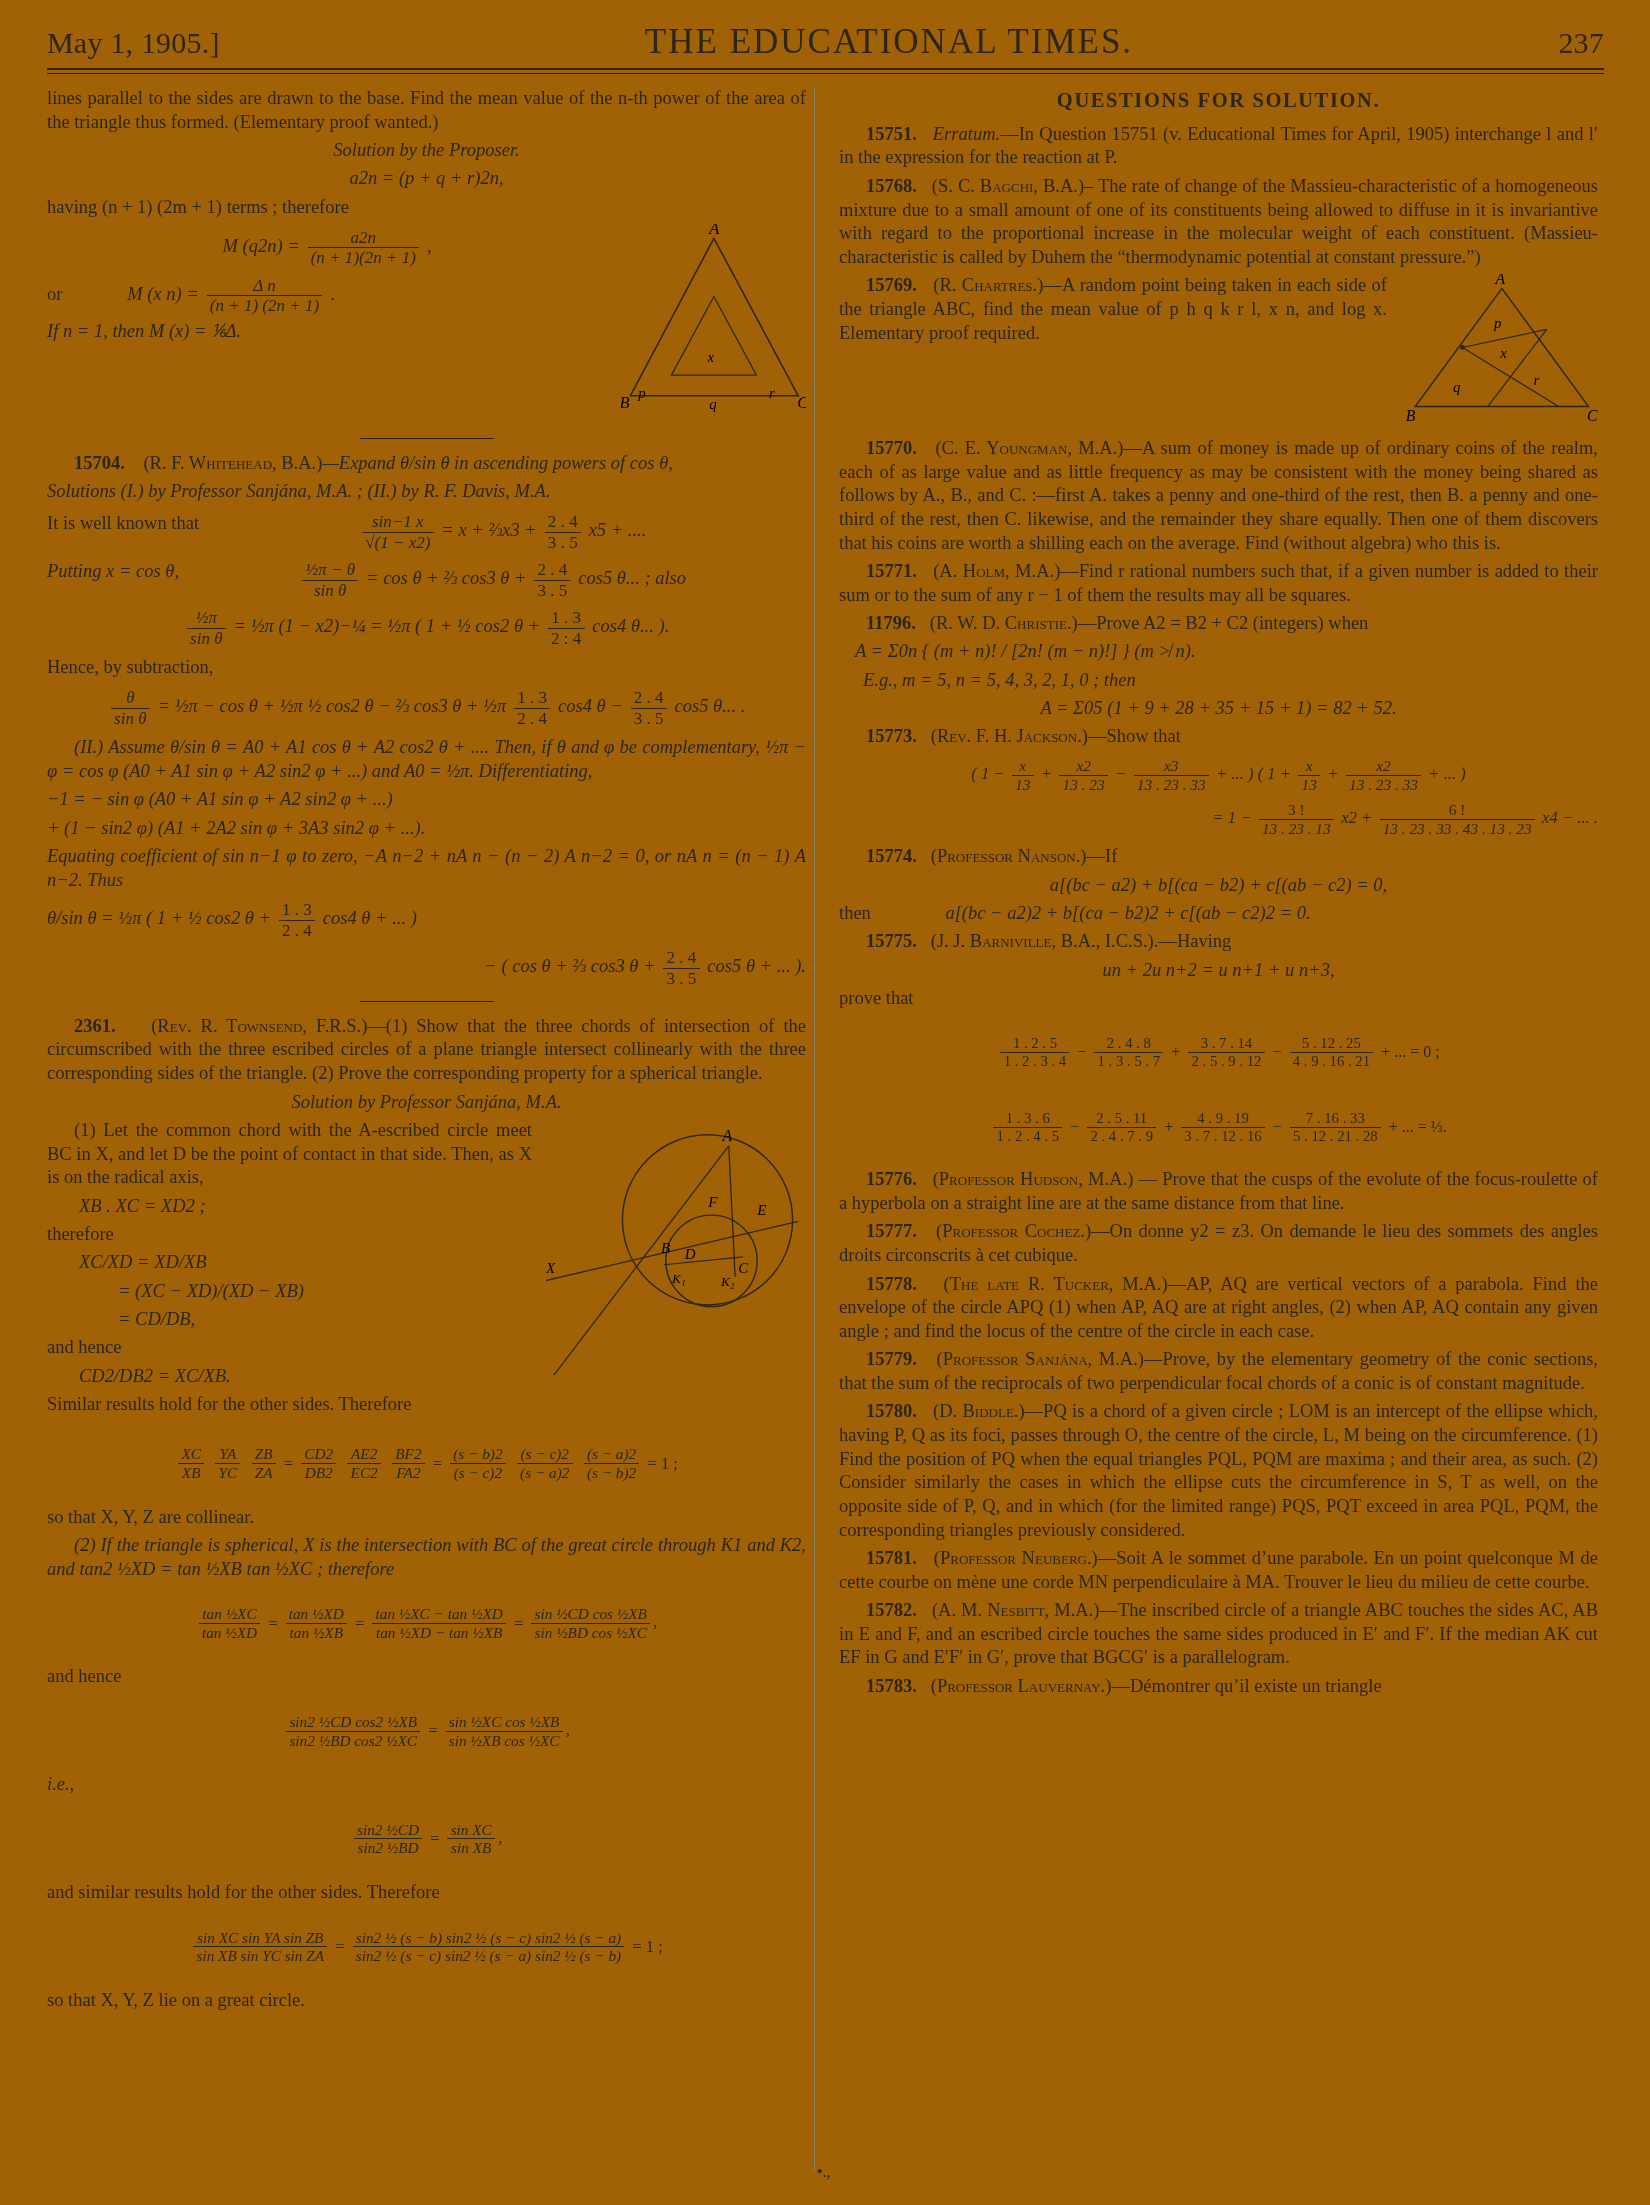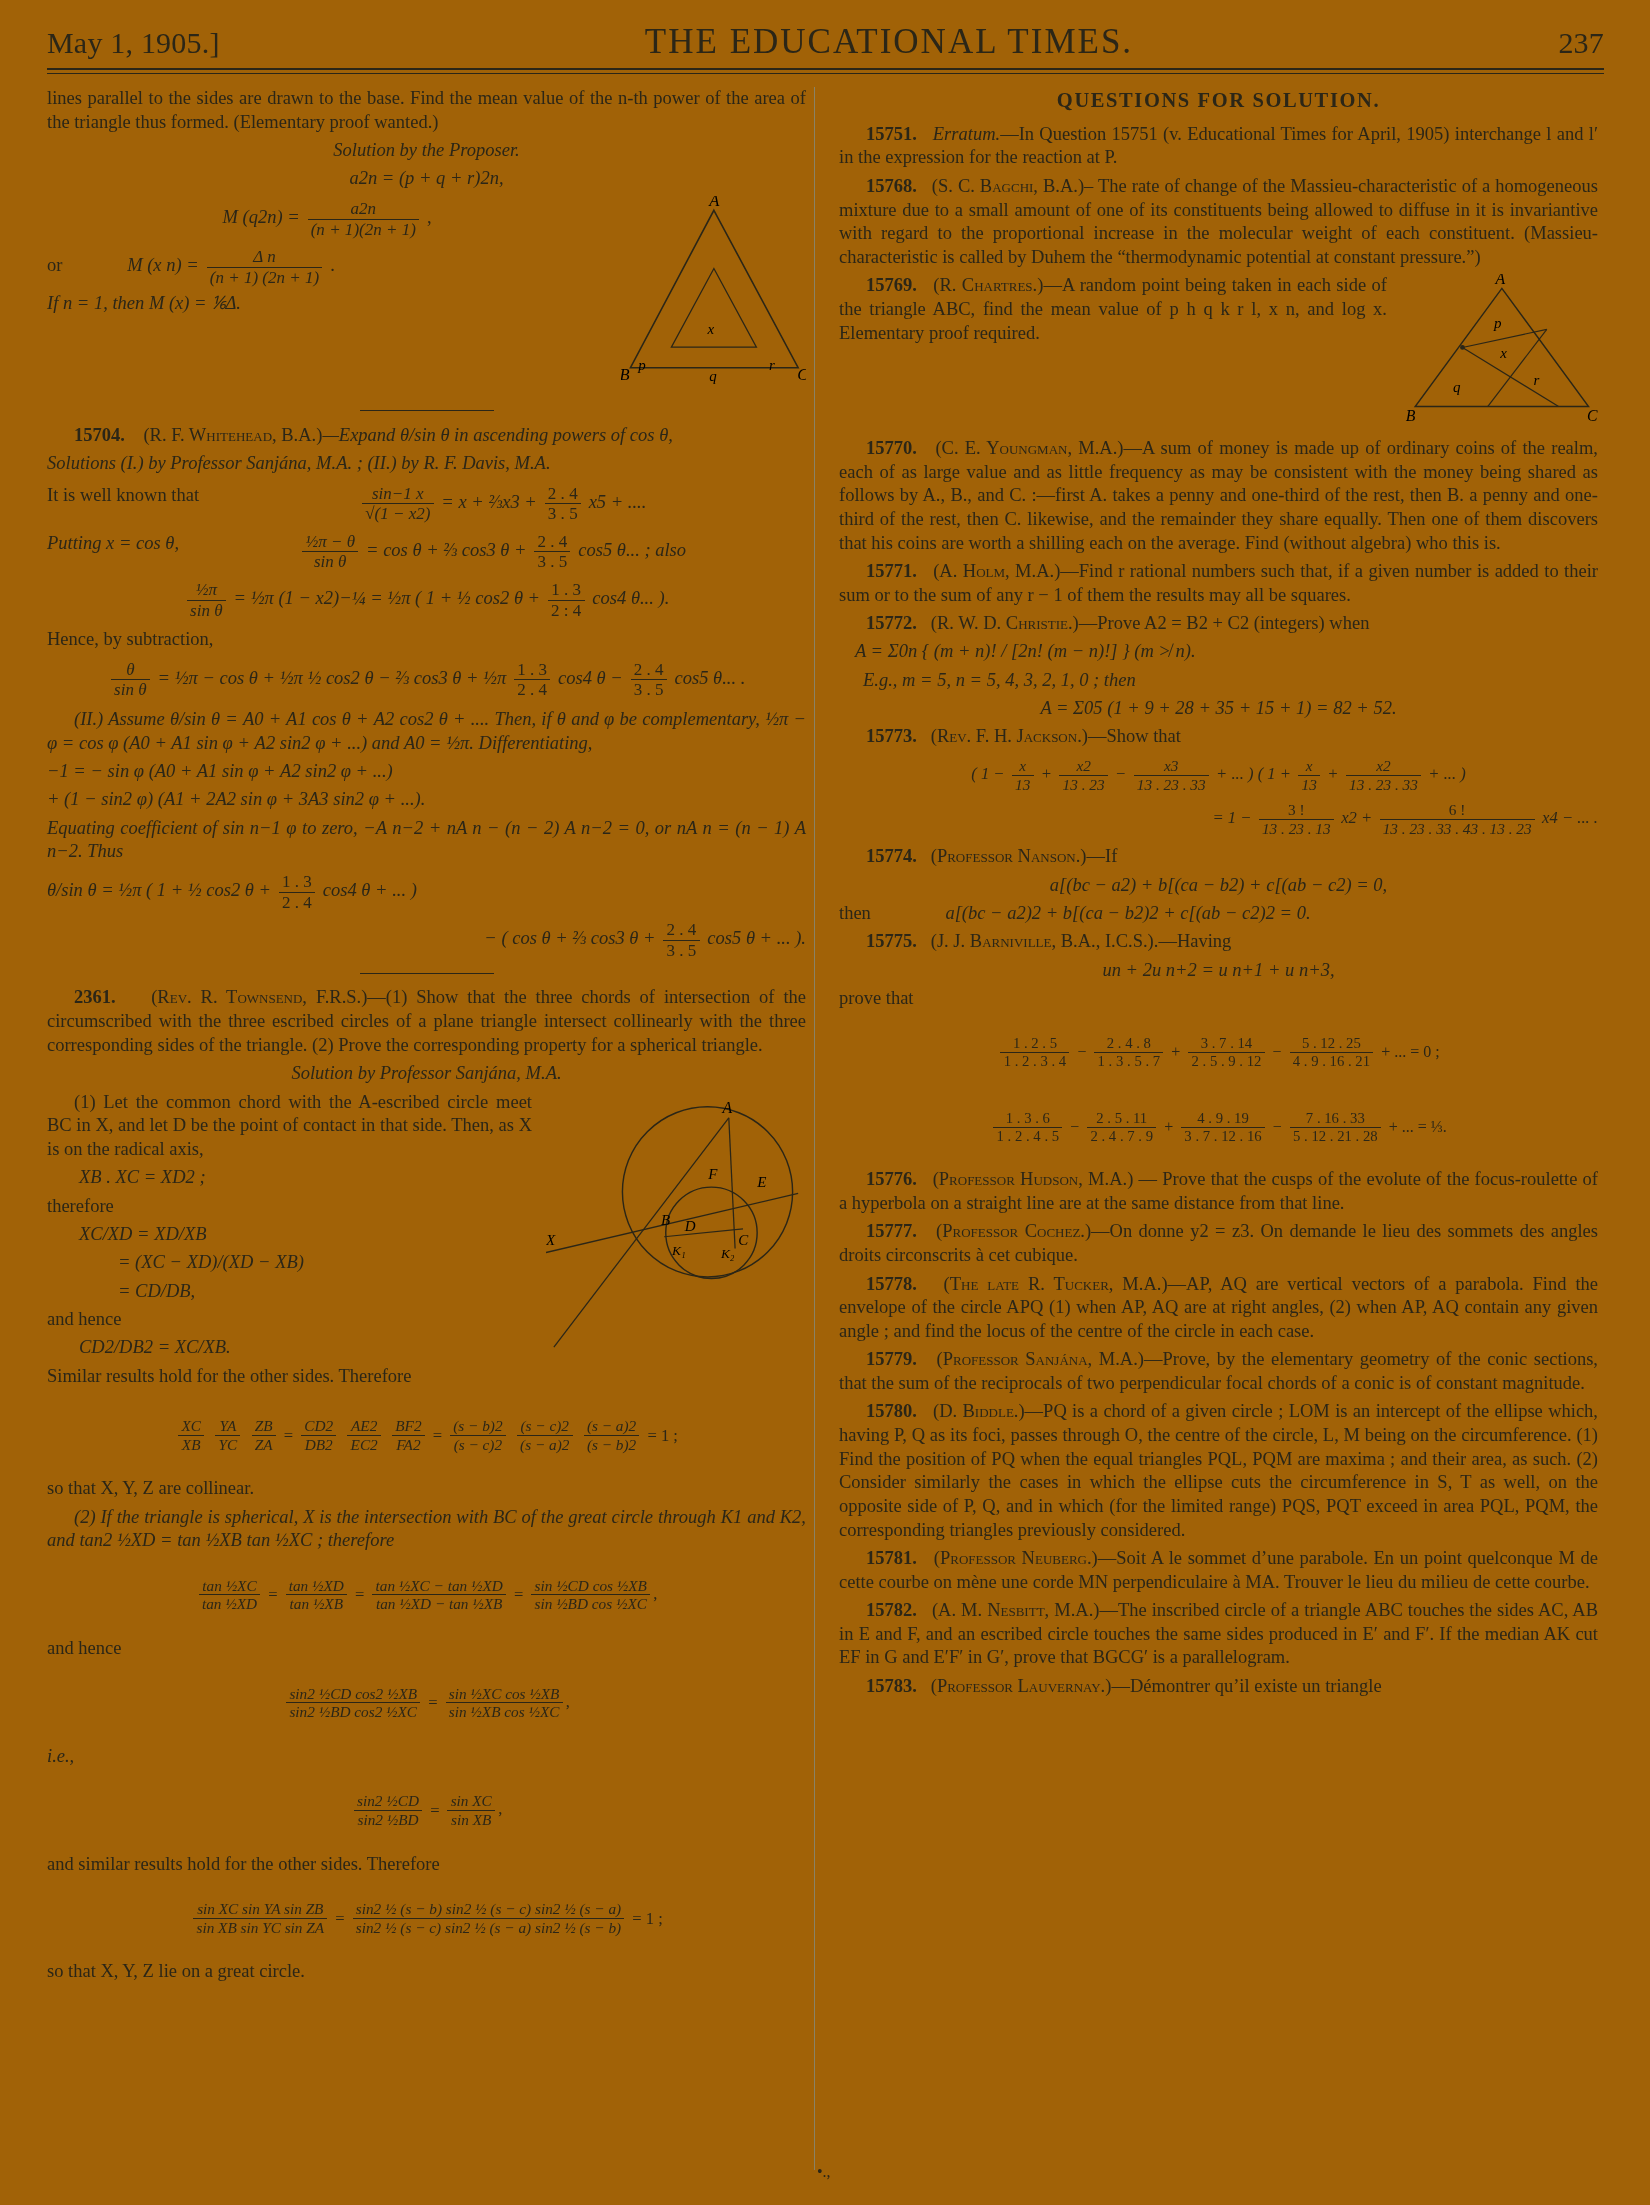--- a/index.html
+++ b/index.html
@@ -119,20 +119,21 @@
   <div class="cols">
 
     <div class="col left">
 
       <p class="noind">lines parallel to the sides are drawn to the base.  Find the mean value of the n-th power of the area of the triangle thus formed.  (Elementary proof wanted.)</p>
 
       <p class="center ital">Solution by the Proposer.</p>
 
       <p class="center math">a2n = (p + q + r)2n,</p>
 
+      <p class="noind">having (n + 1) (2m + 1) terms ;  therefore</p>
 
       <div class="figwrap-right fig">
         <svg width="185" height="197" viewBox="0 0 235 250" style="font-size:23.5px">
           <polygon points="118,18 225,218 12,218" fill="none" stroke="#2b2617" stroke-width="2"></polygon>
           <polygon points="118,92 172,192 64,192" fill="none" stroke="#2b2617" stroke-width="1.6"></polygon>
           <text x="112" y="12" font-size="21" font-style="italic" font-family="Liberation Serif, serif">A</text>
           <text x="-2" y="233" font-size="21" font-style="italic" font-family="Liberation Serif, serif">B</text>
           <text x="224" y="233" font-size="21" font-style="italic" font-family="Liberation Serif, serif">C</text>
           <text x="22" y="221" font-size="19" font-style="italic" font-family="Liberation Serif, serif">p</text>
           <text x="112" y="235" font-size="19" font-style="italic" font-family="Liberation Serif, serif">q</text>
@@ -425,21 +426,21 @@
         <span class="num">15770.</span>&nbsp;&nbsp;
         <span class="sc">(C. E. Youngman, M.A.)</span><span>—A sum of money is made up of ordinary coins of the realm, each of as large value and as little frequency as may be consistent with the money being shared as follows by A., B., and C. :—first A. takes a penny and one-third of the rest, then B. a penny and one-third of the rest, then C. likewise, and the remainder they share equally.  Then one of them discovers that his coins are worth a shilling each on the average.  Find (without algebra) who this is.</span>
       </p>
 
       <p class="ind">
         <span class="num">15771.</span>&nbsp;&nbsp;
         <span class="sc">(A. Holm, M.A.)</span><span>—Find r rational numbers such that, if a given number is added to their sum or to the sum of any r − 1 of them the results may all be squares.</span>
       </p>
 
       <p class="ind">
-        <span class="num">15772.</span>&nbsp;&nbsp;
+        <span class="num">11796.</span>&nbsp;&nbsp;
         <span class="sc">(R. W. D. Christie.)</span><span>—Prove A2 = B2 + C2 (integers) when</span>
       </p>
       <p class="noind math" style="padding-left:16px">A = Σ0n { (m + n)! / [2n! (m − n)!] }  (m ≯ n).</p>
       <p class="noind ital" style="padding-left:24px">E.g., m = 5, n = 5, 4, 3, 2, 1, 0 ; then</p>
       <p class="center math">A = Σ05 (1 + 9 + 28 + 35 + 15 + 1) = 82 + 52.</p>
 
       <p class="ind">
         <span class="num">15773.</span>&nbsp;&nbsp;
         <span class="sc">(Rev. F. H. Jackson.)</span><span>—Show that</span>
       </p>

